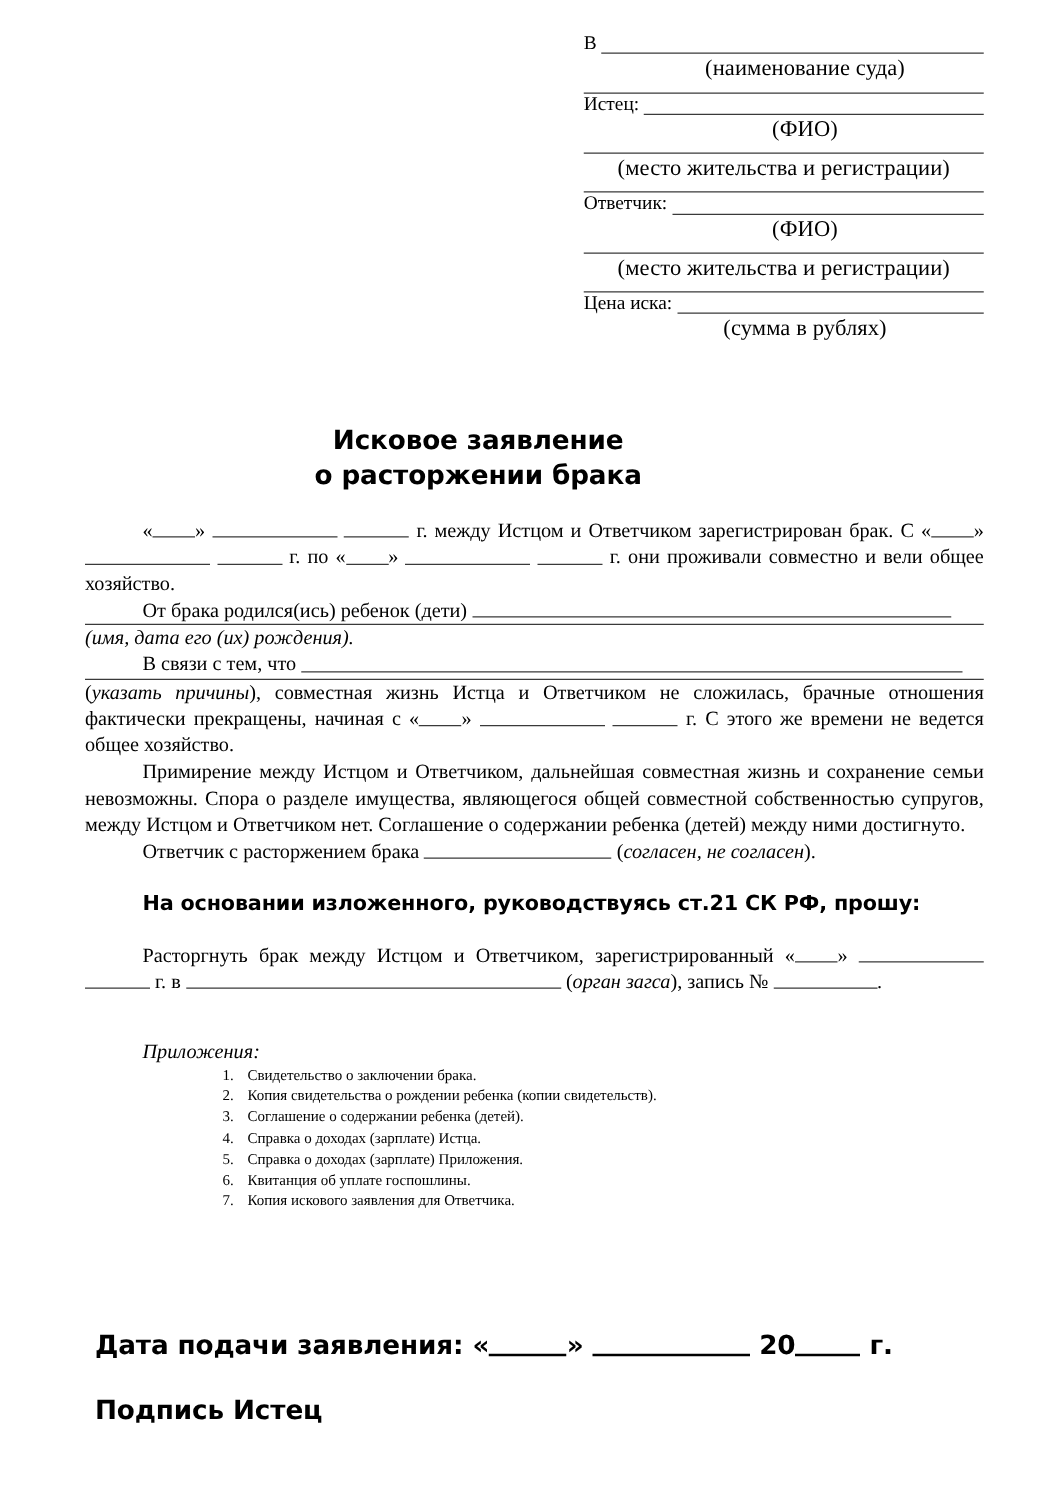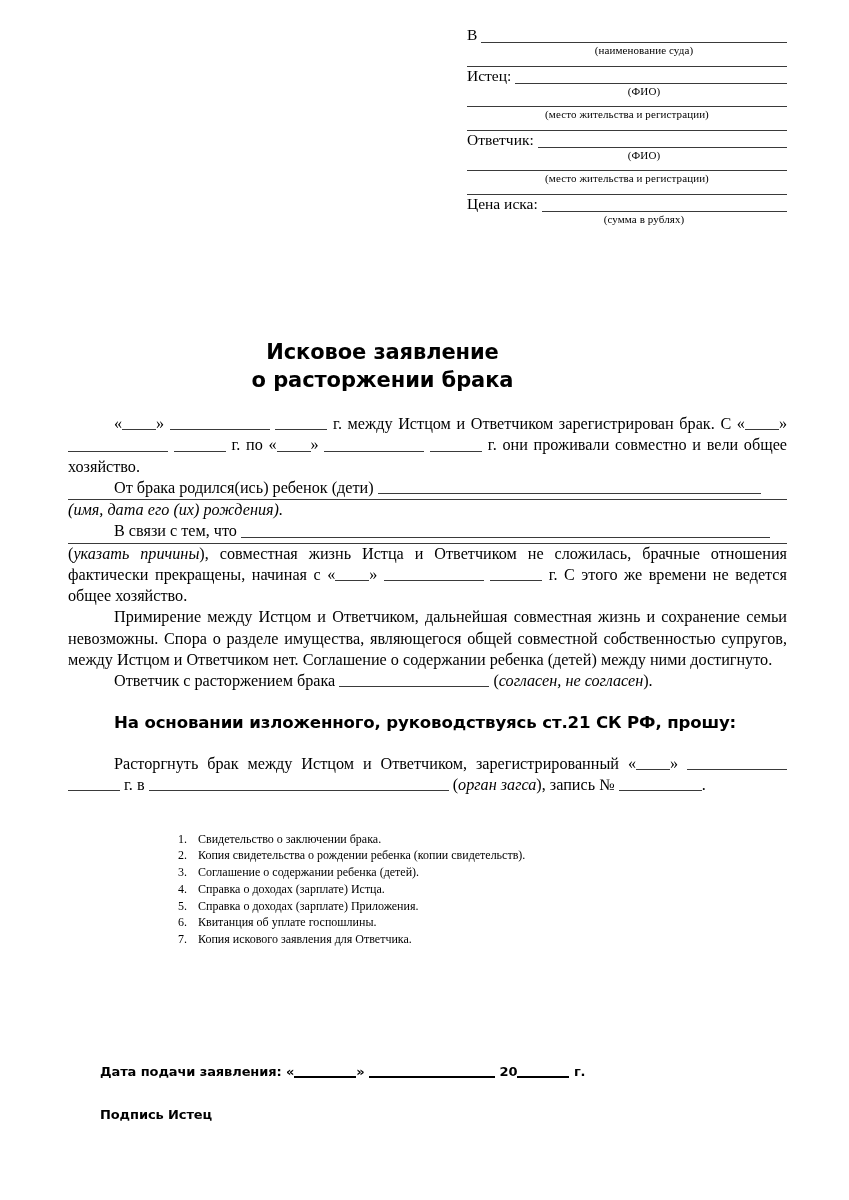--- a/index.html
+++ b/index.html
@@ -52,21 +52,21 @@
     flex: 0 0 auto;
     padding-right: 4px;
   }
   .hdr-fill {
     flex: 1 1 auto;
     border-bottom: 1px solid #3a3a3a;
     height: 1.0em;
   }
   .hdr-caption {
     text-align: center;
-    font-size: 11px;
+    font-size: 18px;
     padding-top: 1px;
     letter-spacing: 0.1px;
   }
   .hdr-caption.left-pad { padding-left: 34px; }
   .hdr-fullrule {
     border-bottom: 1px solid #3a3a3a;
     height: 0;
     margin-top: 9px;
   }
 
@@ -131,23 +131,22 @@
   }
 
   
   .footer {
     position: absolute;
     left: 76px;
     top: 1064px;
     width: 700px;
     font-family: "DejaVu Sans", "Liberation Sans", sans-serif;
     font-weight: bold;
-    font-size: 13px;
+    font-size: 21px;
     letter-spacing: -0.1px;
-    margin-left: 24px;
   }
   .footer .sig { margin-top: 28px; }
   .bl-sans {
     display: inline-block;
     border-bottom: 2px solid #000;
     vertical-align: baseline;
     height: 0.9em;
     margin-bottom: -2px;
   }
 </style>
@@ -217,20 +216,21 @@
 
     <div class="spacer-20"></div>
     <div class="h-bold">На основании изложенного, руководствуясь ст.21 СК РФ, прошу:</div>
     <div class="spacer-20"></div>
 
     <p class="para ind"><span>Расторгнуть брак между Истцом и Ответчиком, зарегистрированный «</span><span class="bl" style="width:34px"></span><span>»</span> <span class="bl" style="width:100px"></span> <span class="bl" style="width:52px"></span> <span>г. в</span> <span class="bl" style="width:300px"></span> <span>(</span><span class="it">орган загса</span><span>), запись №</span> <span class="bl" style="width:83px"></span><span>.</span></p>
 
     <div class="spacer-20"></div>
     <div class="spacer-14"></div>
 
+    <div class="attach-title">Приложения:</div>
     <ol class="attach">
       <li>Свидетельство о заключении брака.</li>
       <li>Копия свидетельства о рождении ребенка (копии свидетельств).</li>
       <li>Соглашение о содержании ребенка (детей).</li>
       <li>Справка о доходах (зарплате) Истца.</li>
       <li>Справка о доходах (зарплате) Приложения.</li>
       <li>Квитанция об уплате госпошлины.</li>
       <li>Копия искового заявления для Ответчика.</li>
     </ol>
 

